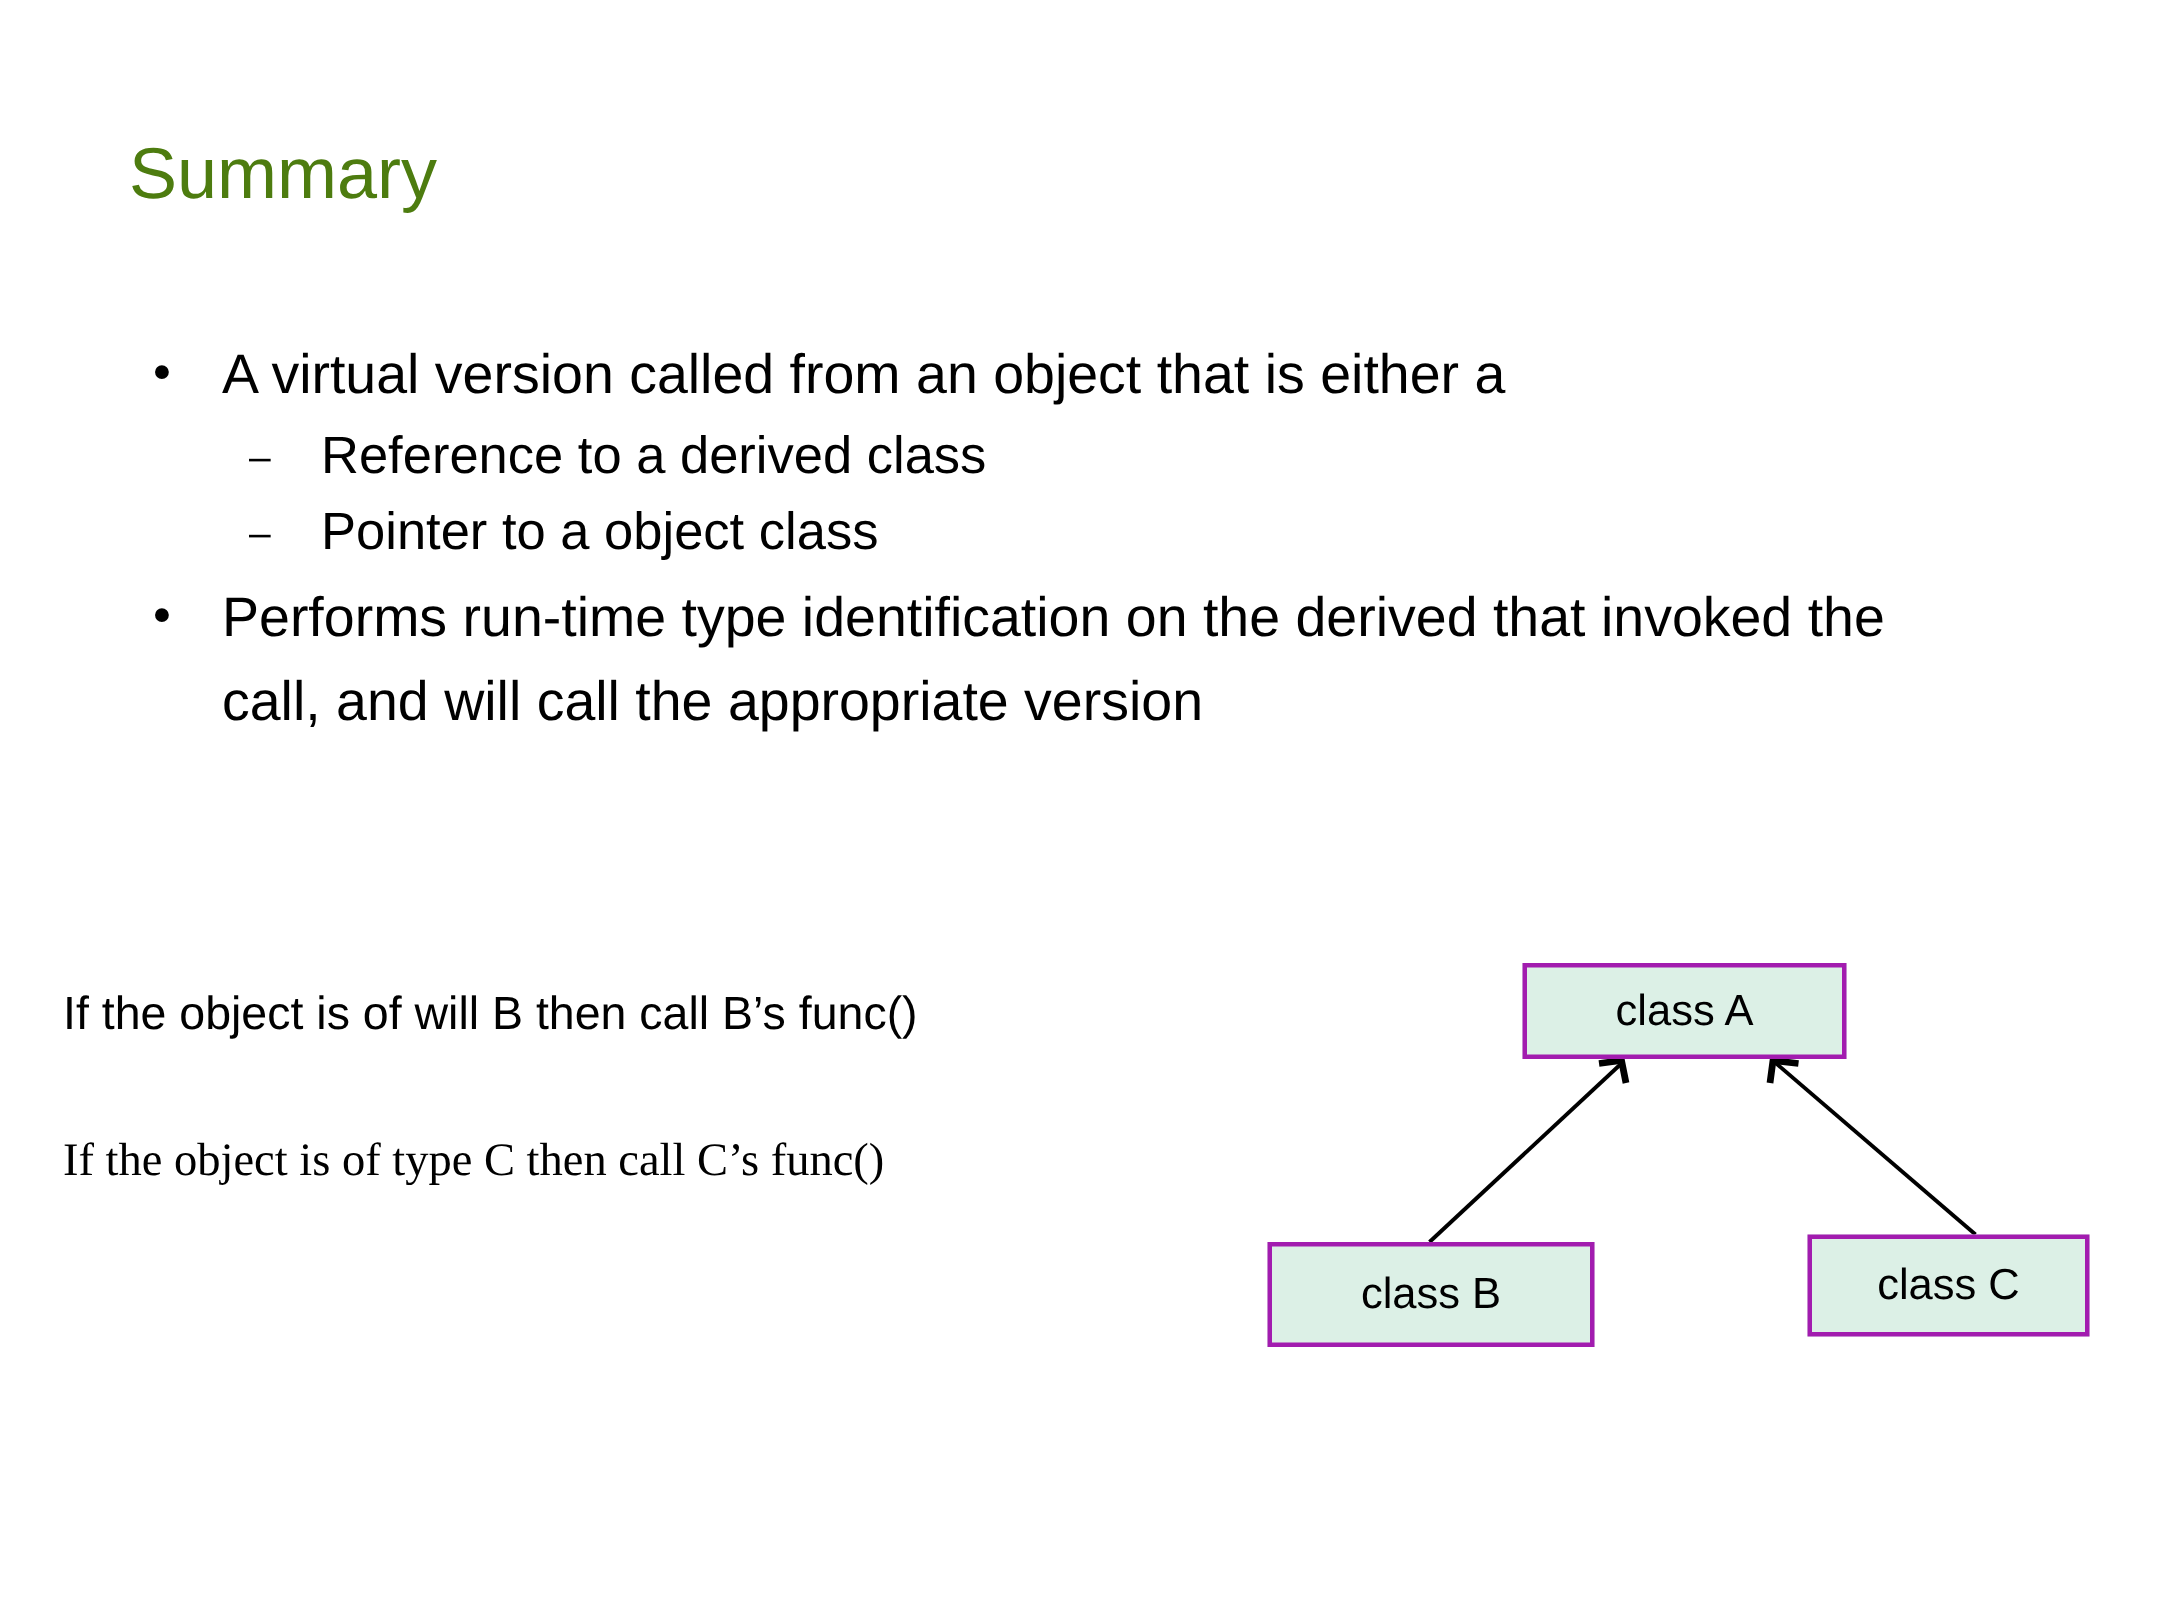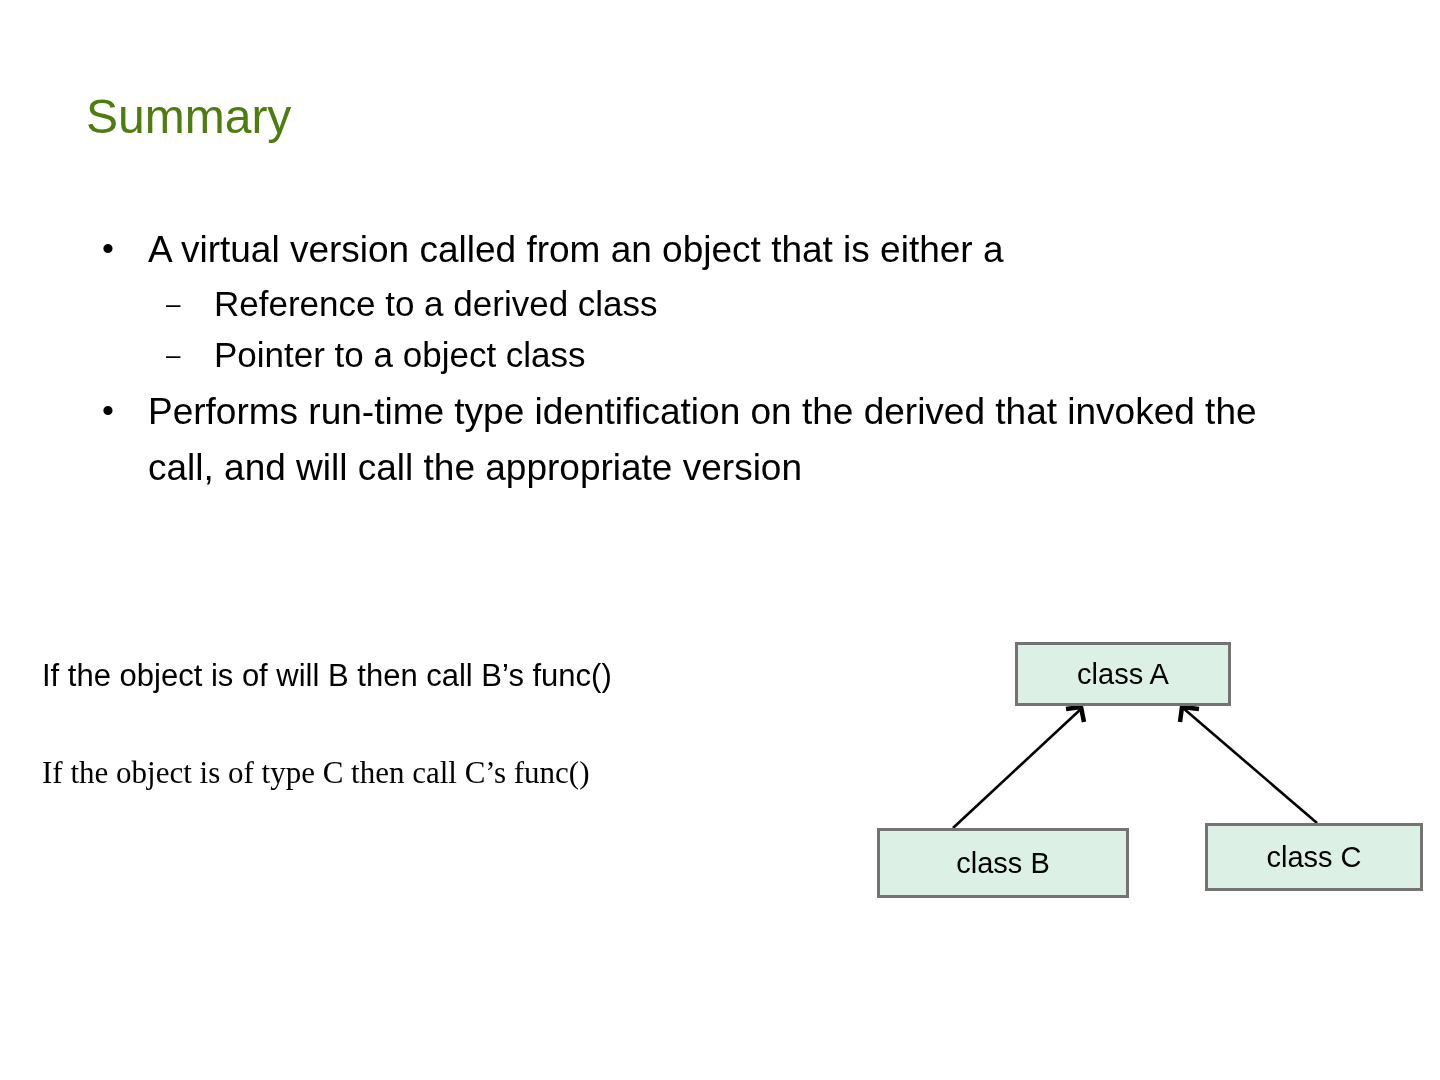--- a/index.html
+++ b/index.html
@@ -102,45 +102,44 @@
   }
   #class-diagram svg {
     position: absolute;
     left: 0;
     top: 0;
   }
   .class-box {
     position: absolute;
     box-sizing: border-box;
     background: #dcf0e6;
-    border: 3px solid #737373;
+    border: 3px solid #a21caf;
     display: flex;
     align-items: center;
     justify-content: center;
     font-size: 29px;
     line-height: 34px;
     color: #000000;
   }
   #box-class-a {
     left: 195px;   
     top: 22px;     
     width: 216px;  
     height: 64px;  
   }
   #box-class-b {
     left: 25px;    
     top: 208px;    
-    width: 252px;  
+    width: 218px;  
     height: 70px;  
-    margin-left: 32px;
   }
   #box-class-c {
     left: 385px;   
     top: 203px;    
-    width: 218px;  
+    width: 188px;  
     height: 68px;  
   }
 </style>
 </head>
 <body>
 
 <div id="slide-title">Summary</div>
 
 <div id="bullet-list">
 

